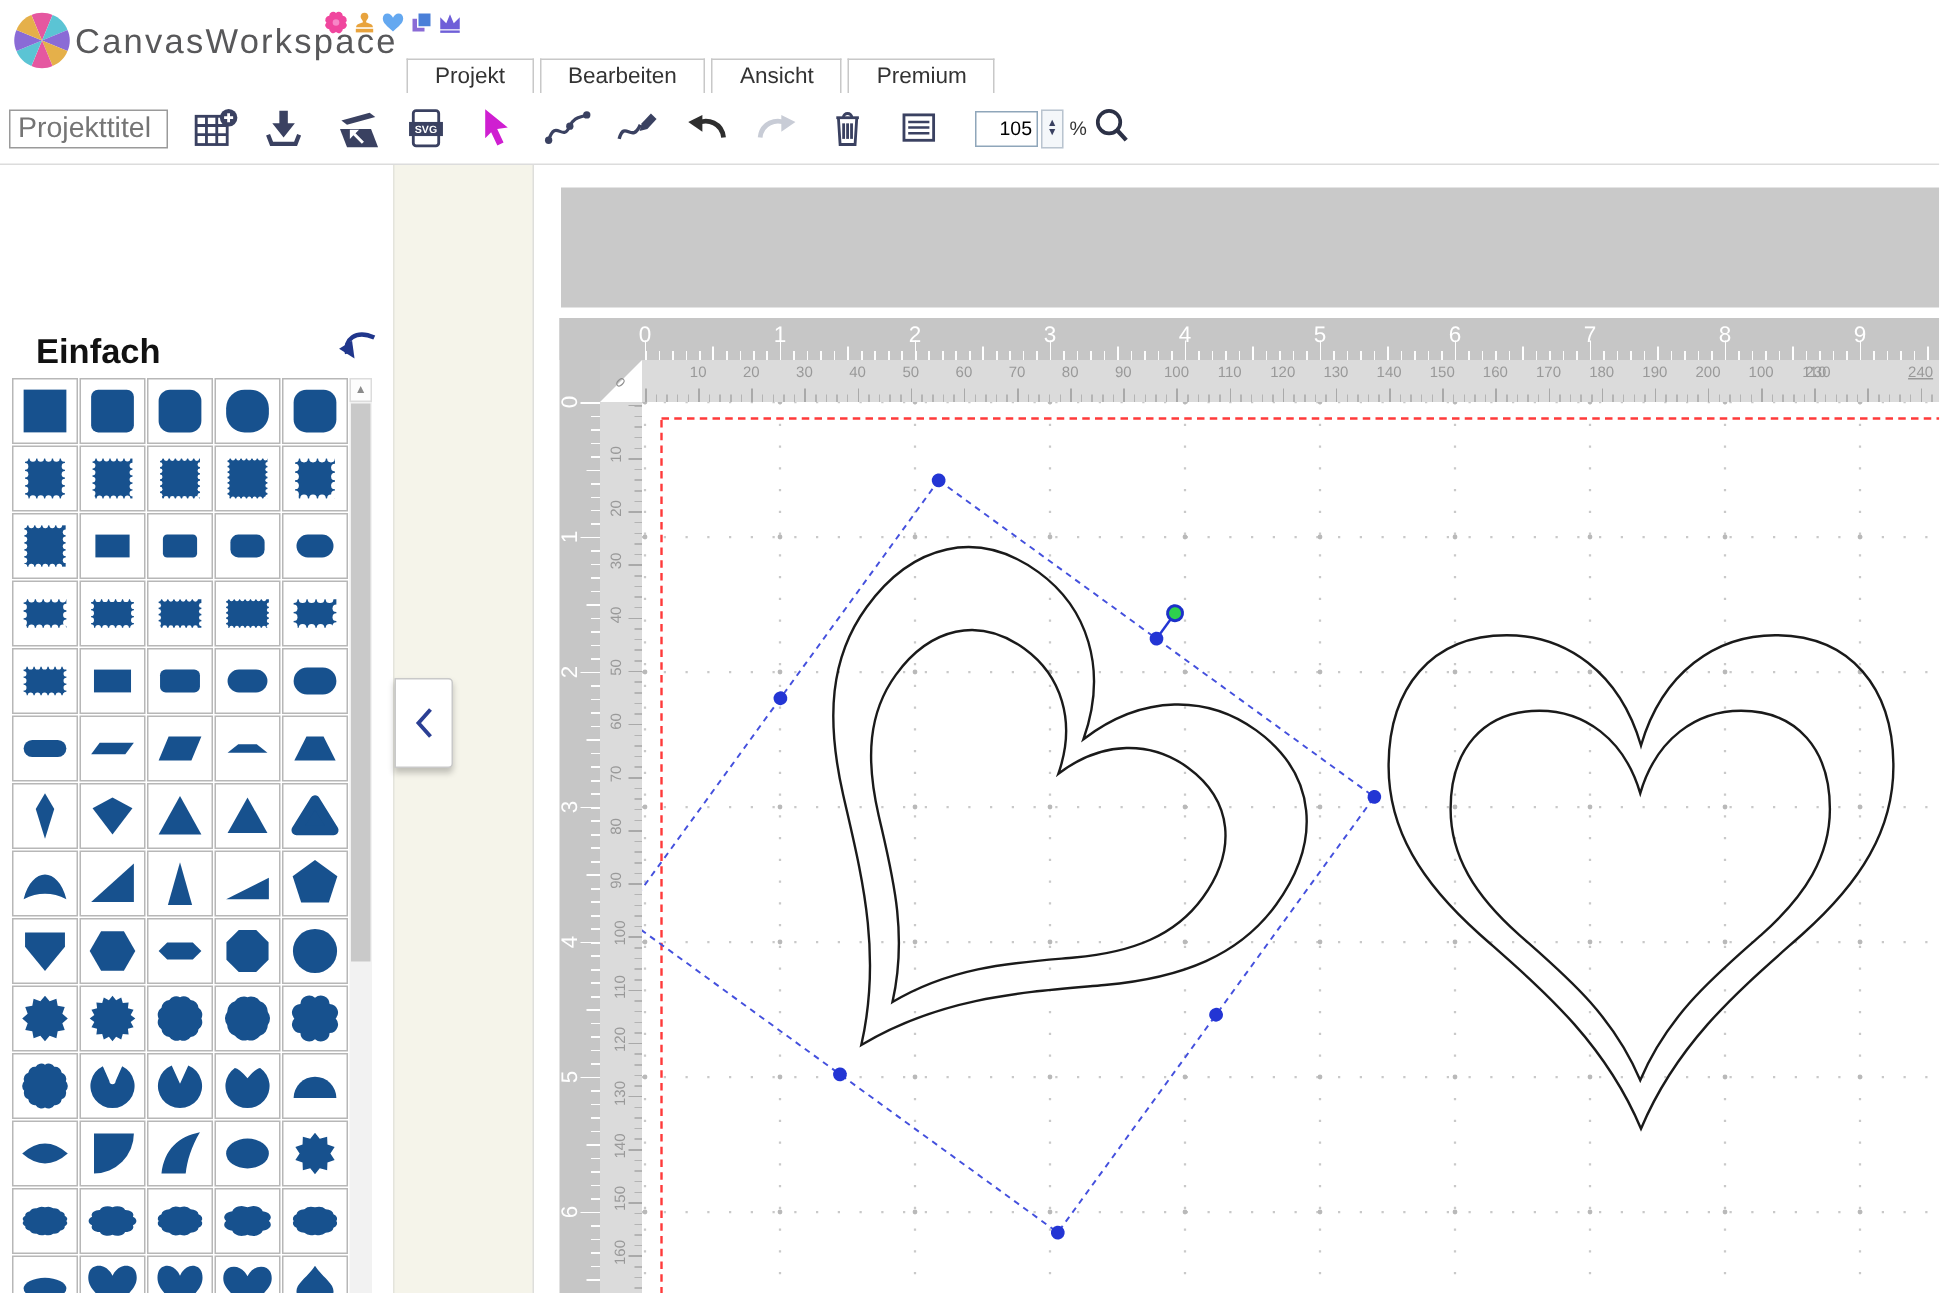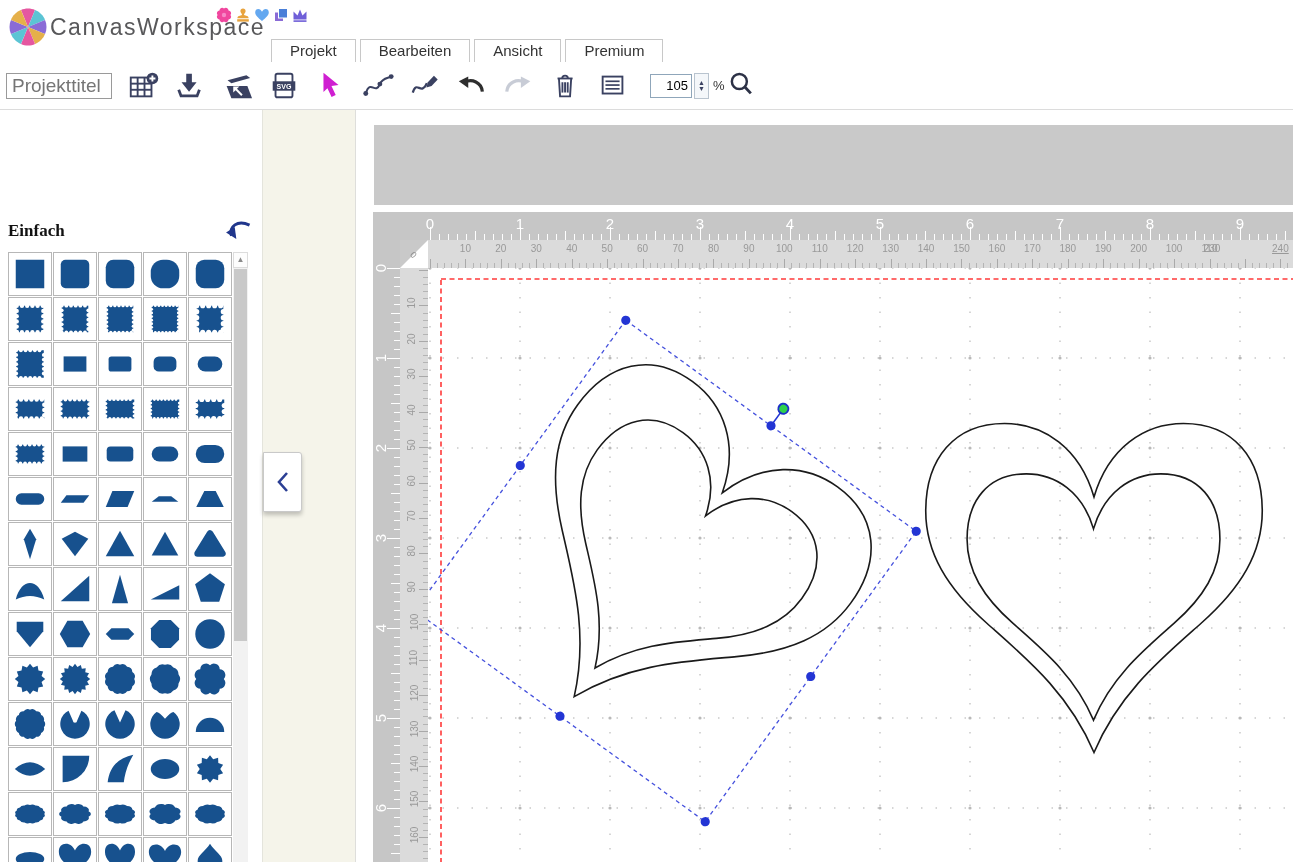--- a/index.html
+++ b/index.html
@@ -20,21 +20,21 @@
   .ticon{display:block;width:32px;height:32px;}
   .ticon svg{display:block;}
   #zoom-group{display:flex;align-items:center;gap:2px;margin-left:6px;}
   #zoom-input{width:34px;height:22px;border:1px solid #8fa6ba;font-size:13px;text-align:right;padding:0 3px;font-family:"Liberation Sans",sans-serif;}
   #zoom-spinner{display:flex;flex-direction:column;width:13px;height:24px;border:1px solid #b9c4cf;background:#f4f7fa;align-items:center;justify-content:center;line-height:6px;font-size:7px;color:#3a4161;cursor:pointer;}
   #zoom-unit{font-size:13px;color:#333;margin-left:2px;}
 
   
   #sidebar{position:absolute;left:0;top:110px;width:262px;height:752px;background:#fff;overflow:hidden;}
   #download-btn{position:absolute;left:20px;top:38px;width:227px;height:47px;background:#6c5ce0;border:none;border-radius:4px;color:#fff;font-size:17px;display:flex;align-items:center;justify-content:center;gap:8px;cursor:pointer;font-family:"Liberation Sans",sans-serif;}
-  #section-title{position:absolute;left:8px;top:111px;font-size:17px;font-weight:bold;color:#111;font-family:Liberation Serif, serif;}
+  #section-title{position:absolute;left:24px;top:111px;font-size:23px;font-weight:bold;color:#111;}
   #back-icon{position:absolute;left:224px;top:106px;width:28px;height:28px;cursor:pointer;}
   #shape-grid{position:absolute;left:8px;top:142px;width:225px;display:grid;grid-template-columns:repeat(5,44px);grid-auto-rows:44px;gap:1px;}
   .cell{box-sizing:border-box;border:1px solid #b7b7b7;background:#fff;display:flex;align-items:center;justify-content:center;cursor:pointer;}
   #shape-scrollbar{position:absolute;left:233px;top:142px;width:15px;height:610px;background:#f2f2f2;}
   #scroll-up{position:absolute;left:0;top:0;width:15px;height:16px;background:#fdfdfd;border:1px solid #dcdcdc;box-sizing:border-box;color:#8b8b8b;font-size:8px;text-align:center;line-height:14px;cursor:pointer;}
   #scroll-thumb{position:absolute;left:1px;top:17px;width:13px;height:372px;background:#c9c9c9;cursor:pointer;}
 
   
   #cream-strip{position:absolute;left:262px;top:110px;width:94px;height:752px;background:#f5f4ea;border-left:1px solid #e4e4dc;border-right:1px solid #dededb;box-sizing:border-box;}
   #collapse-tab{position:absolute;left:0px;top:342px;width:37px;height:58px;background:#fff;border:1px solid #c9c9c9;border-radius:0 3px 3px 0;box-shadow:0 3px 4px rgba(0,0,0,.22);display:flex;align-items:center;justify-content:center;cursor:pointer;}

